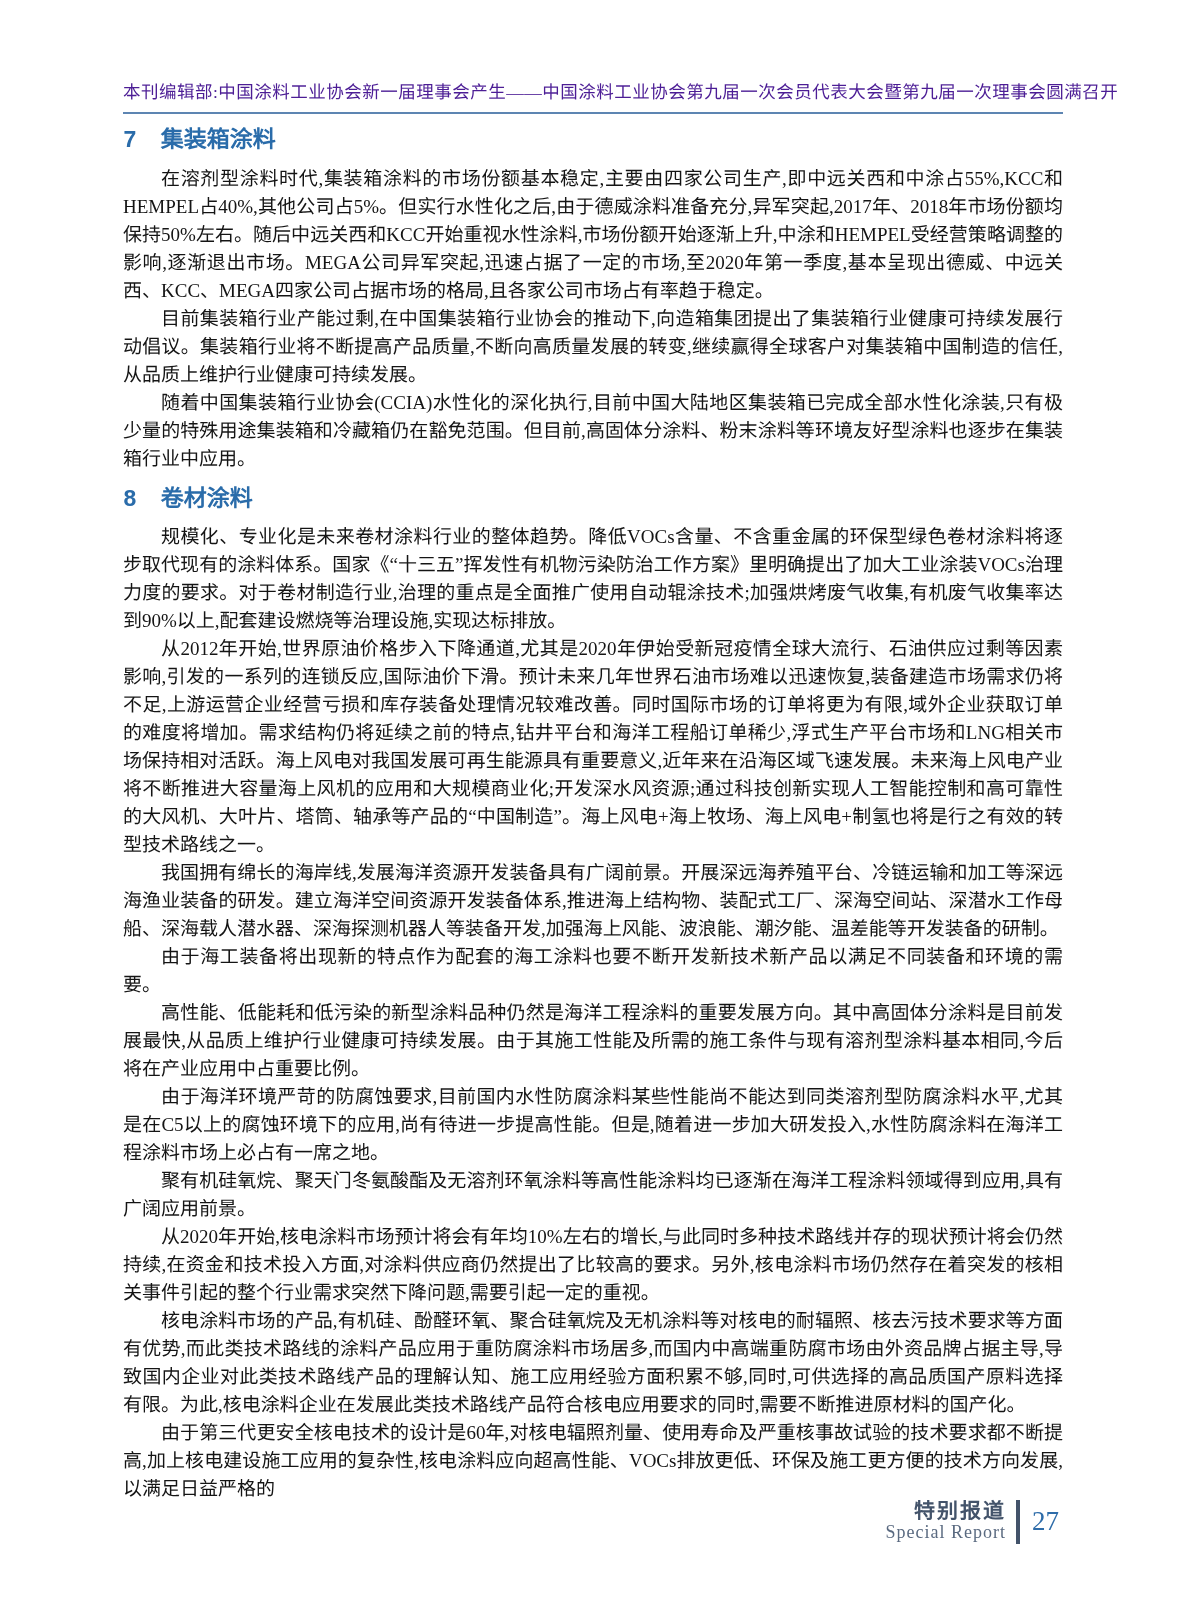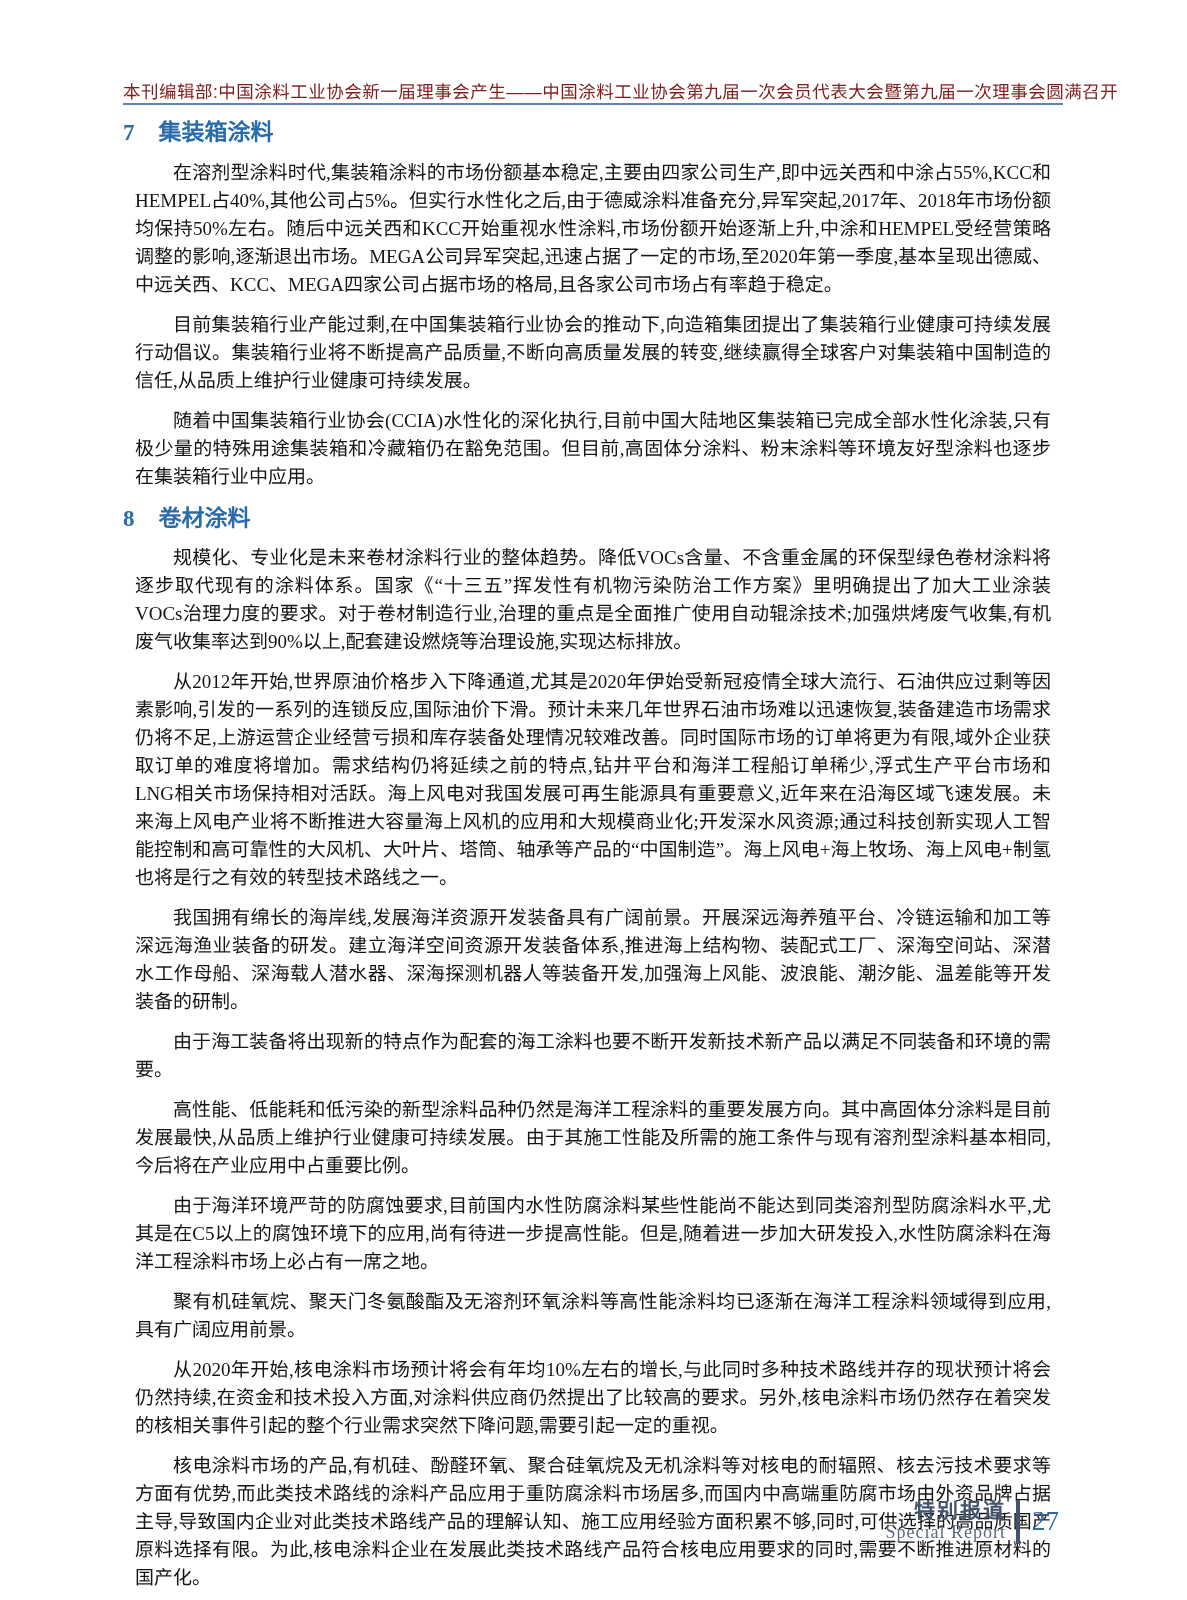--- a/index.html
+++ b/index.html
@@ -14,39 +14,40 @@
     overflow: hidden;
   }
   .content {
     position: absolute;
     left: 123px;
     right: 124px;
     top: 78px;
   }
   .running-header {
     text-align: center;
-    font-family: Liberation Sans, sans-serif;
+    font-family: Liberation Serif, serif;
     font-size: 17.5px;
-    color: #7f1d1d;
+    color: #4c1d95;
     letter-spacing: 0.5px;
+    padding-bottom: 9px;
     border-bottom: 2px solid #5d85b2;
     margin-bottom: 12px;
     white-space: nowrap;
   }
   h2.sec-heading {
-    font-family: Liberation Serif, serif;
+    font-family: Liberation Mono, monospace;
     font-size: 23px;
     font-weight: bold;
     color: #2a6caa;
     margin: 14px 0 9px 0;
     line-height: 1.2;
   }
   h2.sec-heading .sec-num { margin-right: 24px; }
   p.body-par {
-    margin: 12px;
+    margin: 0;
     font-size: 19px;
     line-height: 28px;
     text-align: justify;
     text-indent: 2em;
   }
   .page-footer {
     position: absolute;
     right: 128px;
     bottom: 56px;
     display: flex;

